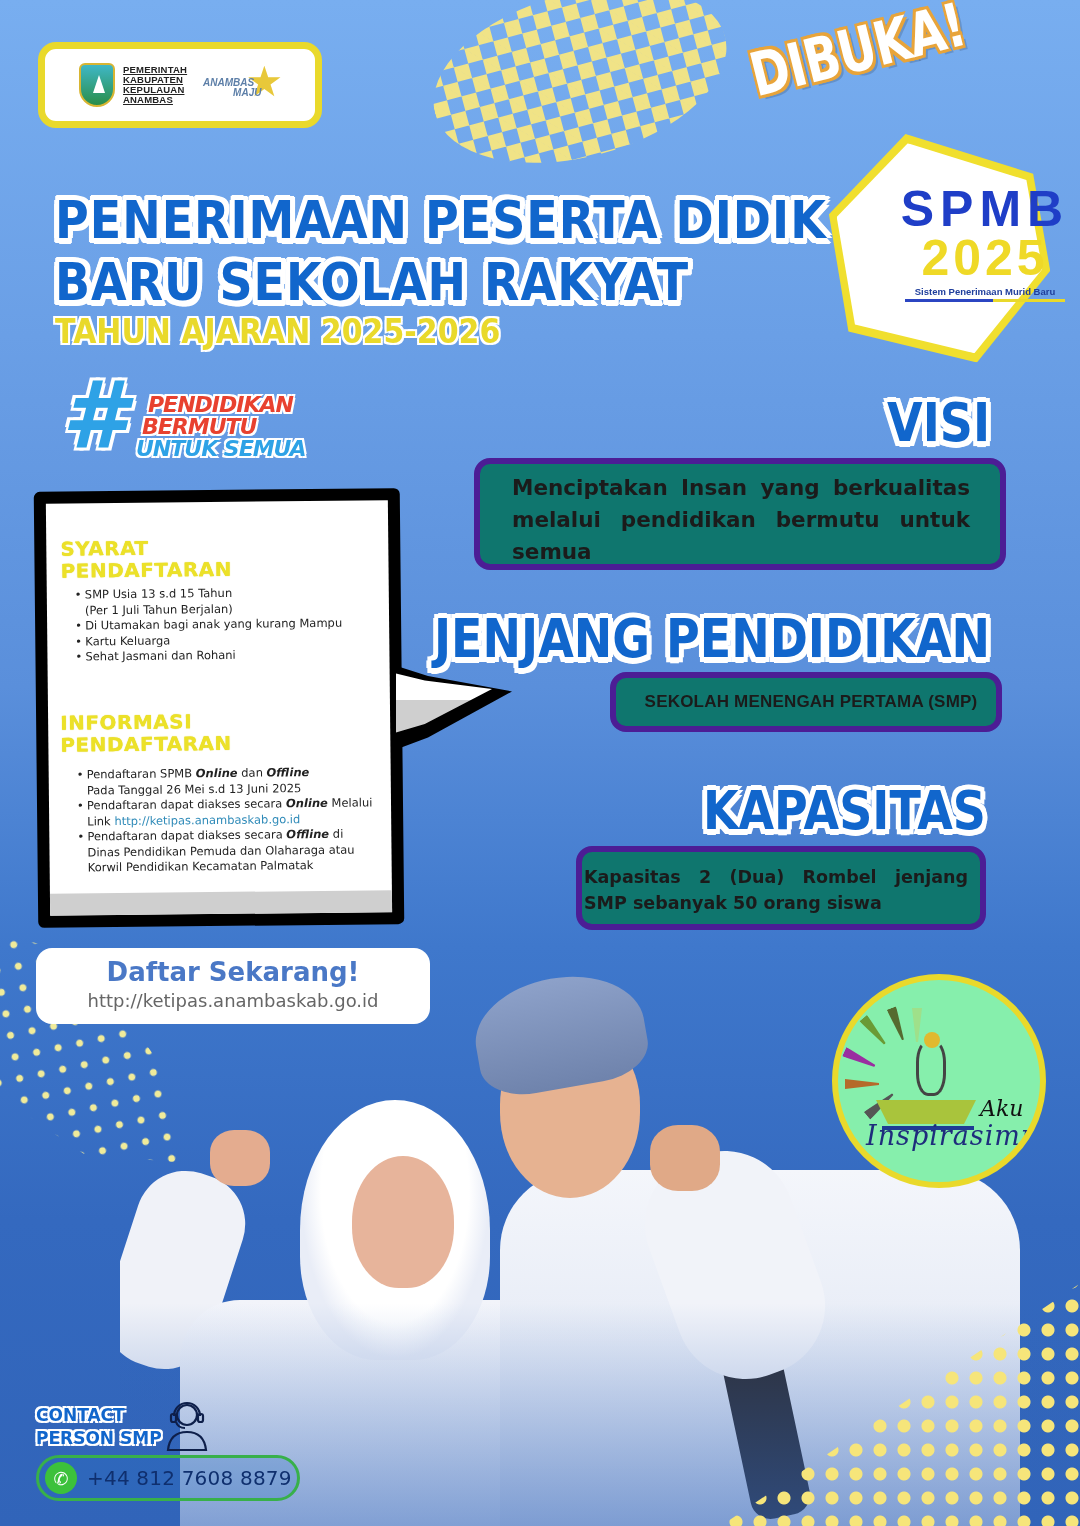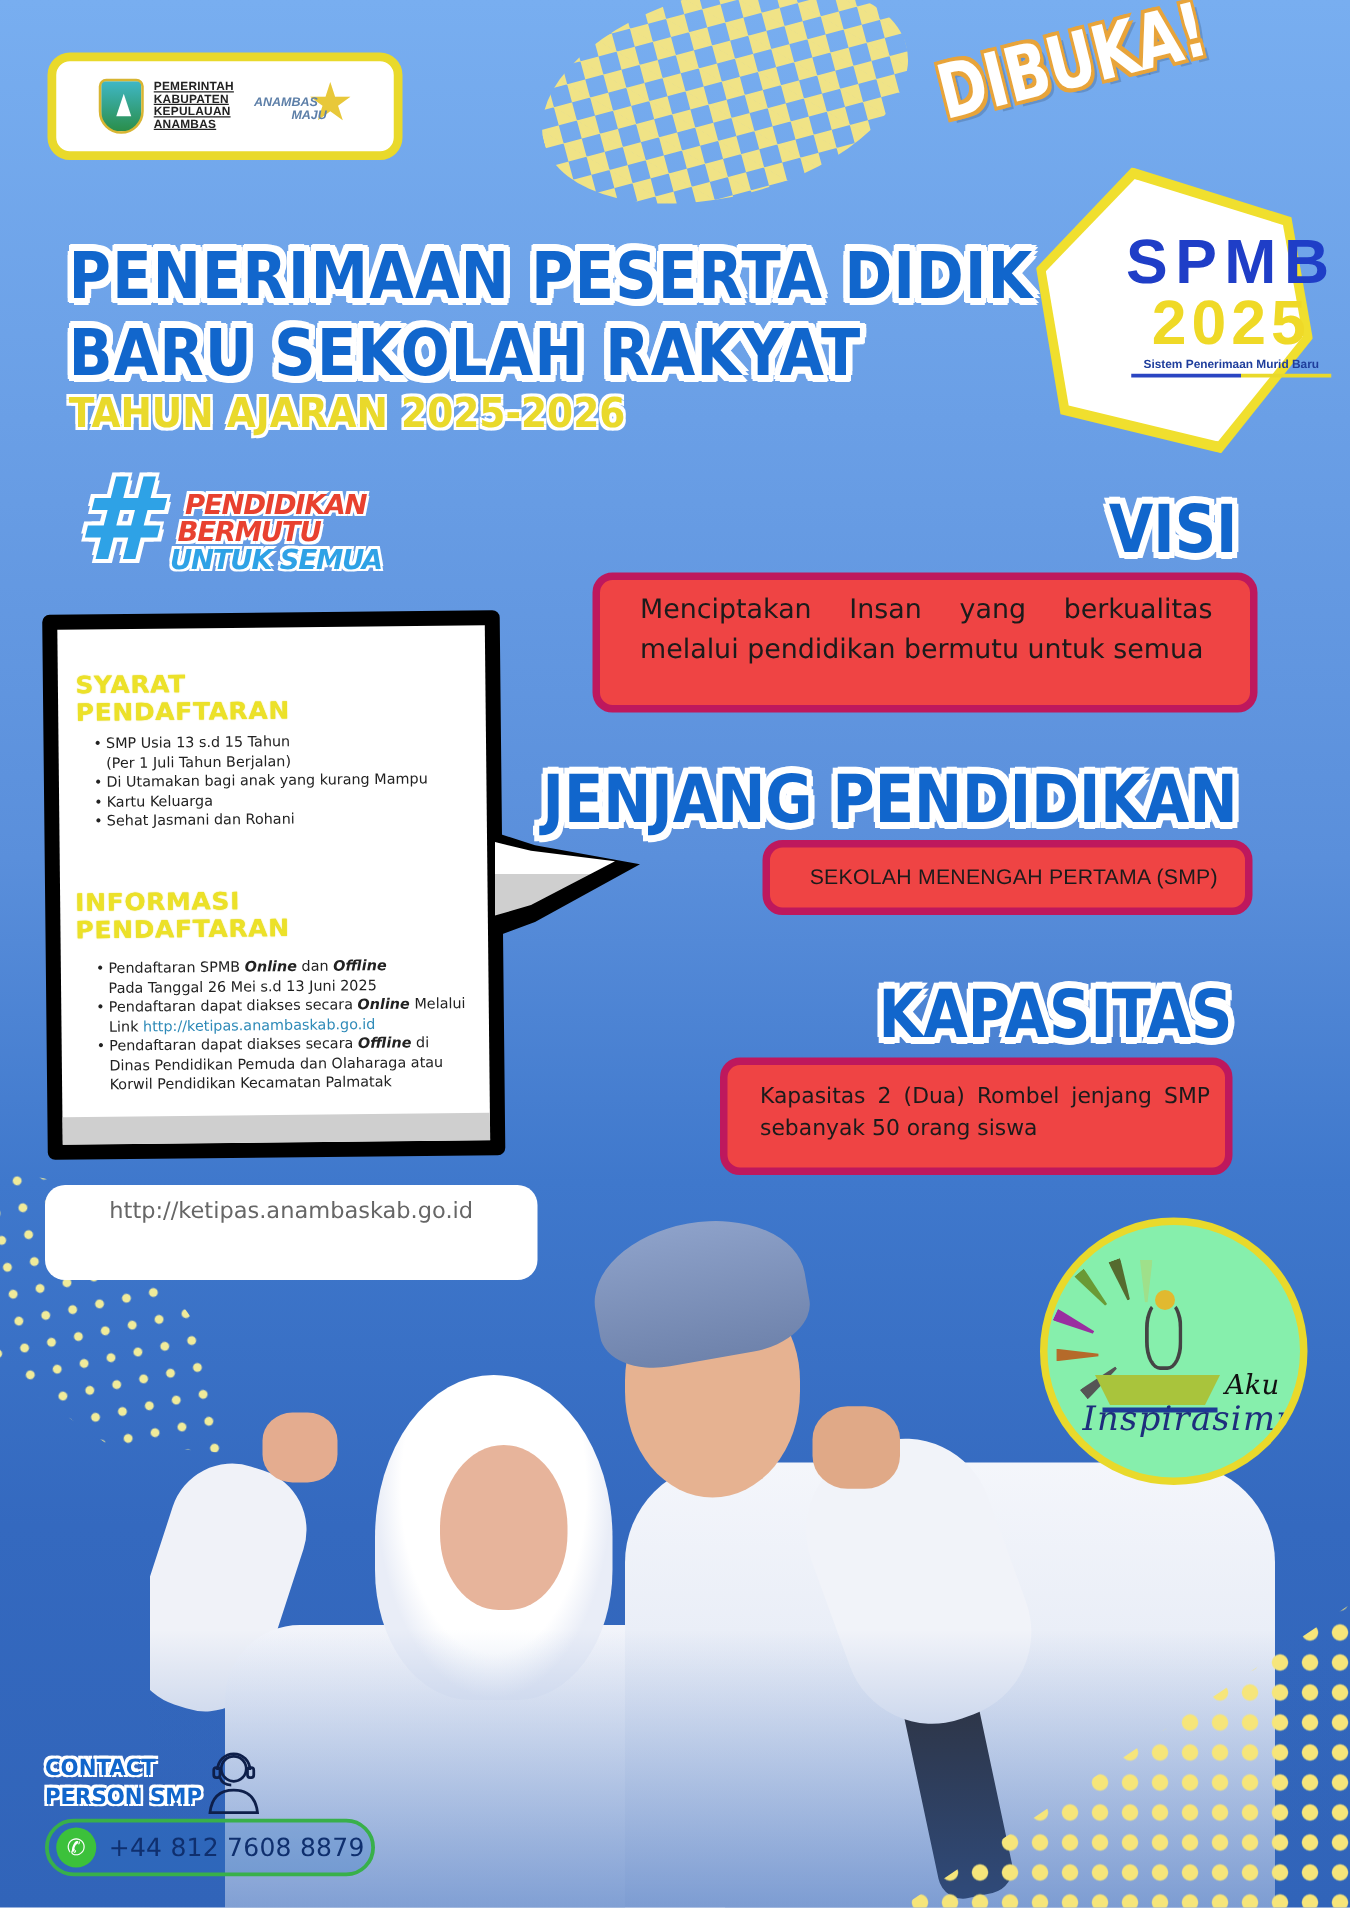--- a/index.html
+++ b/index.html
@@ -197,37 +197,37 @@
       -4px -4px 0 #fff, 4px -4px 0 #fff, -4px 4px 0 #fff, 4px 4px 0 #fff,
       0 -5px 0 #fff, 0 5px 0 #fff, -5px 0 0 #fff, 5px 0 0 #fff;
     transform: scaleY(1.15); transform-origin: right top;
     text-align: right;
   }
   .visi-title { right: 90px; top: 392px; font-size: 46px; }
   .jenjang-title { right: 90px; top: 608px; font-size: 46px; }
   .kapasitas-title { right: 94px; top: 780px; font-size: 46px; }
 
   .info-box {
-    background: #ef4444; border: 6px solid #be185d; border-radius: 16px;
-    font-family: "DejaVu Sans", sans-serif; color: #1b1b1b;
+    background: #0f766e; border: 6px solid #4c1d95; border-radius: 16px;
+    font-family: "DejaVu Sans", sans-serif; color: #1b1b1b; font-weight: bold;
   }
   .visi-box {
     left: 474px; top: 458px; width: 532px; height: 112px;
     padding: 8px 30px 0 32px; font-size: 21.5px; line-height: 32px; text-align: justify;
     text-align-last: left;
   }
   .jenjang-box {
     left: 610px; top: 672px; width: 392px; height: 60px;
     display: flex; align-items: center; justify-content: center;
     font-family: "Liberation Sans", sans-serif;
     font-size: 17px; letter-spacing: .2px; padding-left: 10px;
   }
   .kapasitas-box {
-    left: 576px; top: 846px; width: 410px; height: 94px;
-    padding: 12px 12px 0 26px; font-size: 17.5px; line-height: 26px;
+    left: 576px; top: 846px; width: 410px; height: 84px;
+    padding: 12px 12px 0 2px; font-size: 17.5px; line-height: 26px;
     text-align: justify; text-align-last: left;
   }
 
   
   .daftar-card {
     left: 36px; top: 948px; width: 394px; height: 76px;
     background: #fff; border-radius: 16px; text-align: center;
     padding-top: 8px;
   }
   .daftar-title {
@@ -448,20 +448,21 @@
 <div class="abs sec-title visi-title">VISI</div>
 <div class="abs info-box visi-box">Menciptakan Insan yang berkualitas melalui pendidikan bermutu untuk semua</div>
 
 <div class="abs sec-title jenjang-title">JENJANG PENDIDIKAN</div>
 <div class="abs info-box jenjang-box">SEKOLAH MENENGAH PERTAMA (SMP)</div>
 
 <div class="abs sec-title kapasitas-title">KAPASITAS</div>
 <div class="abs info-box kapasitas-box">Kapasitas 2 (Dua) Rombel jenjang SMP sebanyak 50 orang siswa</div>
 
 <div class="abs daftar-card">
+  <div class="daftar-title">Daftar Sekarang!</div>
   <div class="daftar-url">http://ketipas.anambaskab.go.id</div>
 </div>
 
 <div class="abs inspire-badge">
   <div class="ray" style="left:42px; top:30px; background:#6a9a35; transform:rotate(-40deg);"></div>
   <div class="ray" style="left:60px; top:26px; background:#556b2f; transform:rotate(-20deg);"></div>
   <div class="ray" style="left:74px; top:28px; background:#9fe08a; transform:rotate(0deg);"></div>
   <div class="ray" style="left:32px; top:52px; background:#9a2ea0; transform:rotate(-65deg);"></div>
   <div class="ray" style="left:36px; top:70px; background:#b56a2a; transform:rotate(-90deg);"></div>
   <div class="ray" style="left:50px; top:80px; background:#555; transform:rotate(-130deg);"></div>

